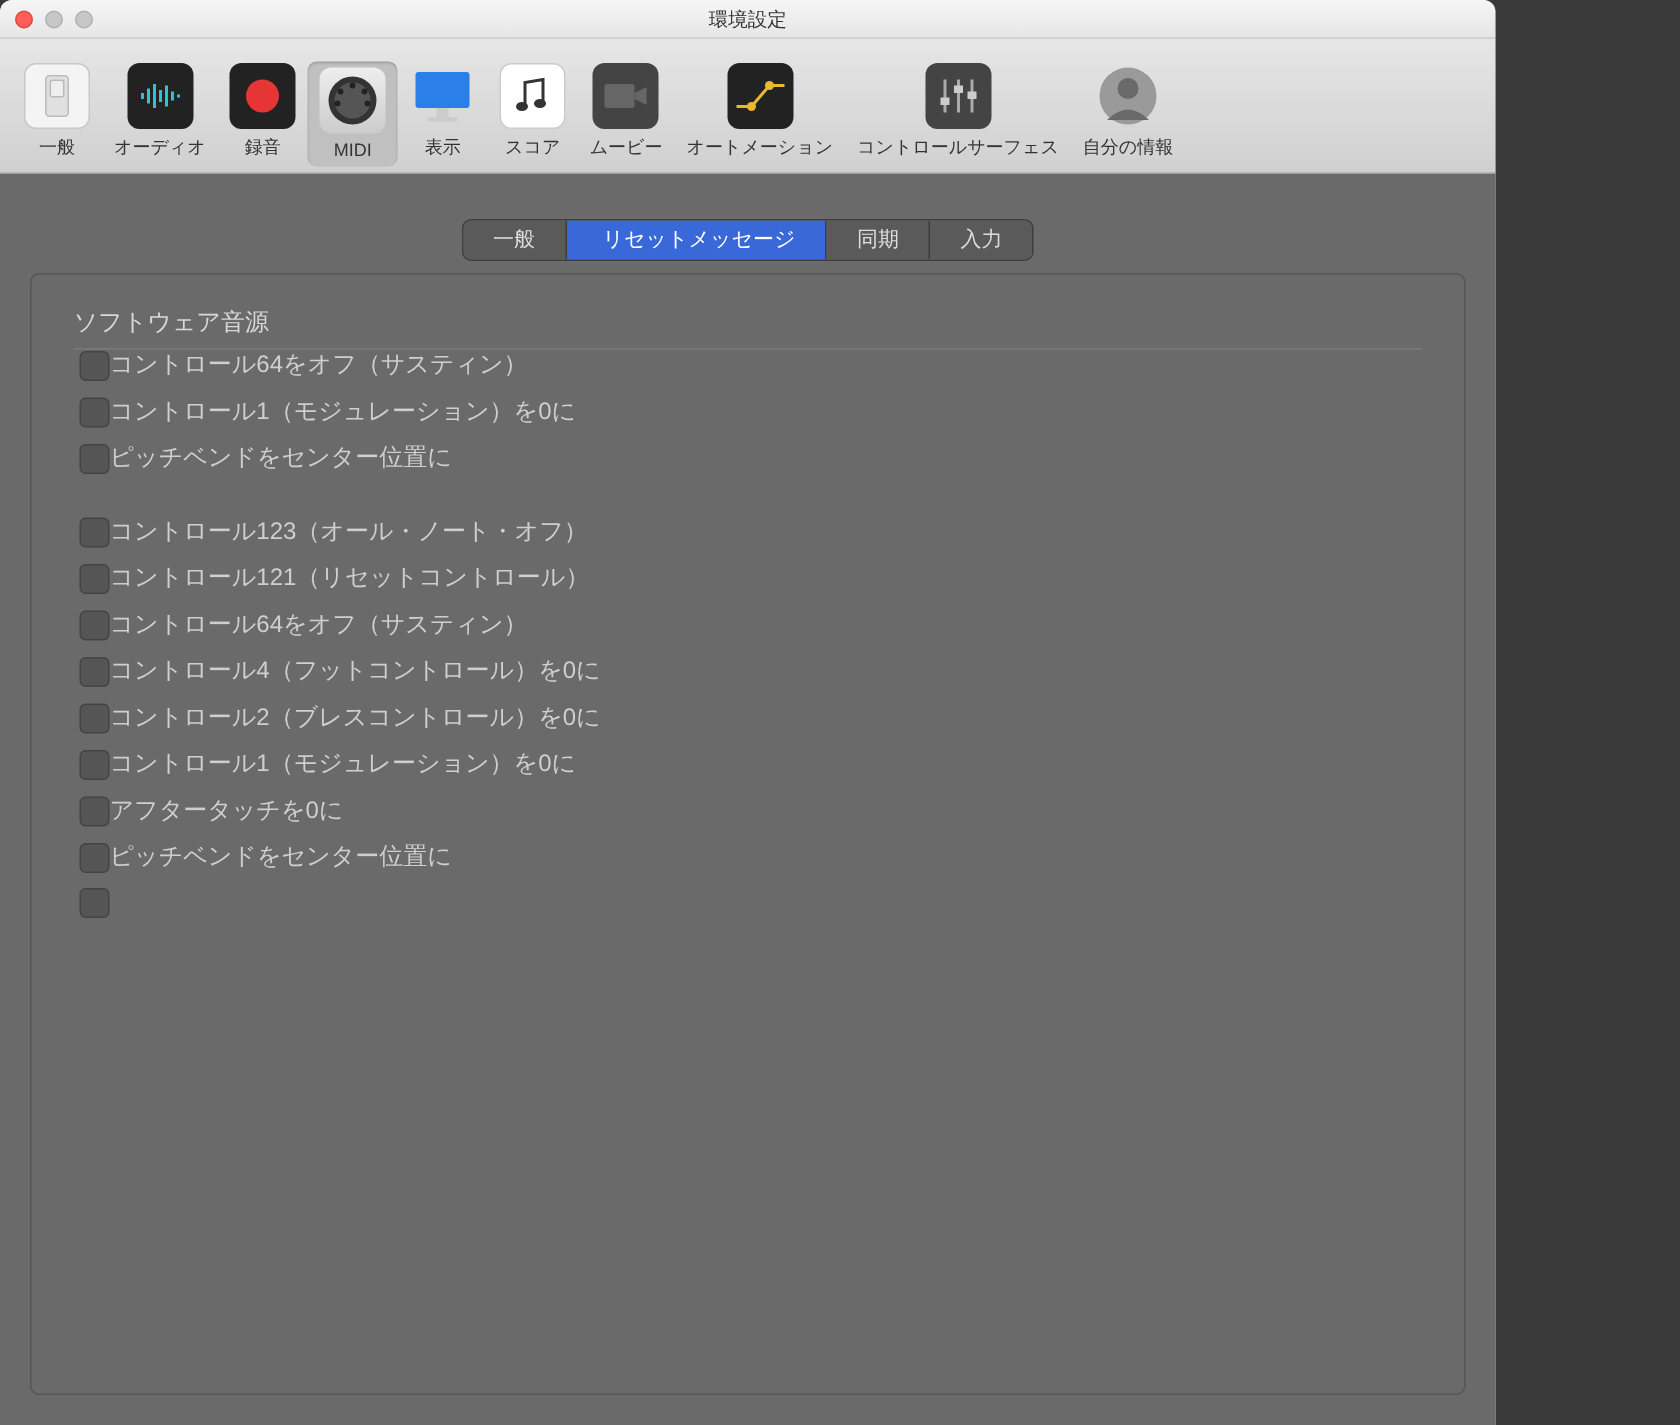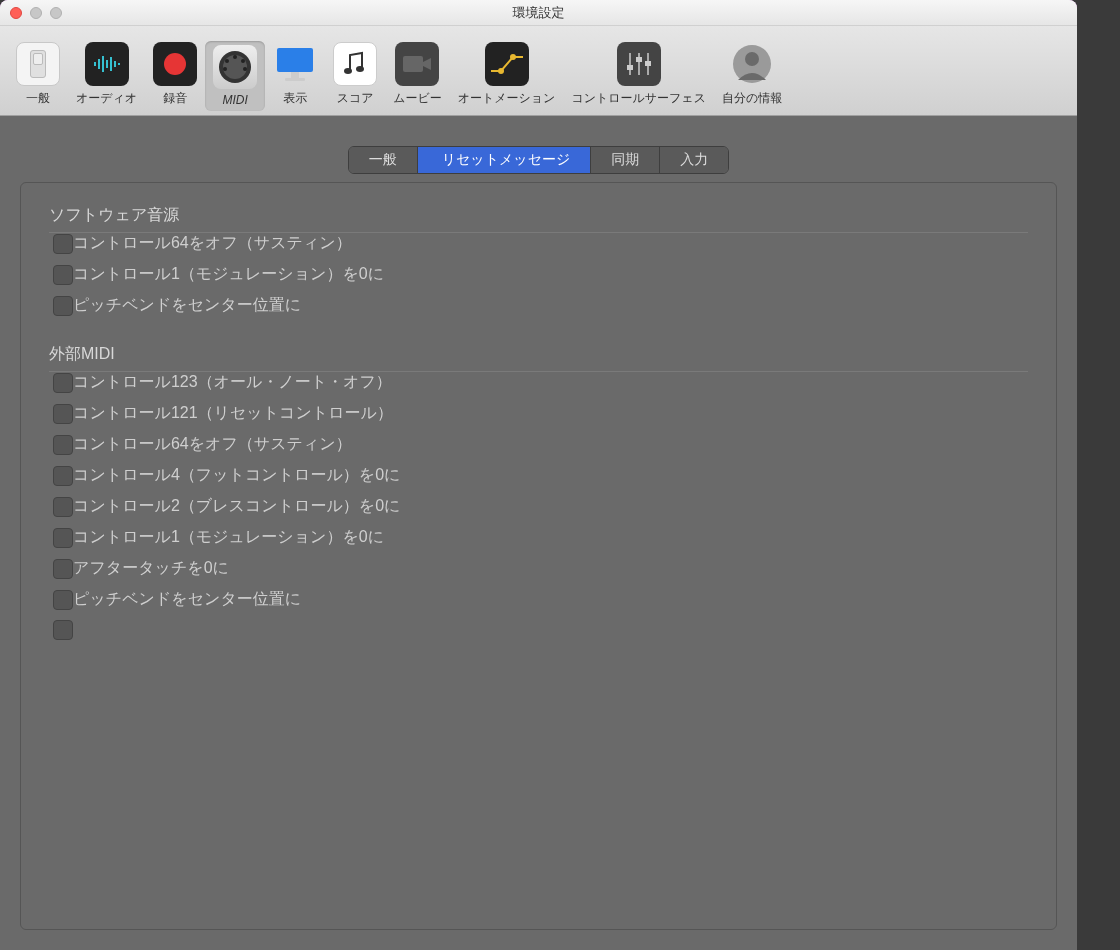--- a/index.html
+++ b/index.html
@@ -4,21 +4,21 @@
   <style>
     * { box-sizing: border-box; margin: 0; padding: 0; }
     body {
       font-family: -apple-system, "Hiragino Kaku Gothic ProN", "Hiragino Sans", sans-serif;
       background: #3a3a3a;
       width: 1120px;
       height: 950px;
       overflow: hidden;
     }
     .window {
-      width: 1077px;
+      width: 997px;
       height: 950px;
       background: #f0abfc;
       display: flex;
       flex-direction: column;
       border-radius: 8px 8px 0 0;
       overflow: hidden;
       justify-content: space-between;
     }
     .titlebar {
       height: 26px;
@@ -64,21 +64,20 @@
       flex-direction: column;
       align-items: center;
       padding: 4px 8px;
       border-radius: 6px;
       min-width: 60px;
       cursor: pointer;
     }
     .toolbar-item.active {
       background: #c0c0c0;
       box-shadow: inset 0 1px 2px rgba(0,0,0,0.2);
-      font-style: italic;
     }
     .toolbar-icon {
       width: 44px;
       height: 44px;
       border-radius: 8px;
       display: flex;
       align-items: center;
       justify-content: center;
       color: #fff;
       margin-bottom: 4px;
@@ -326,21 +325,20 @@
           <div class="checkbox"></div>
           <div class="checkbox-label">コントロール1（モジュレーション）を0に</div>
         </div>
         <div class="checkbox-row">
           <div class="checkbox"></div>
           <div class="checkbox-label">ピッチベンドをセンター位置に</div>
         </div>
       </div>
 
       <div class="section">
-        <div class="section-header">外部MIDI</div>
         <div class="checkbox-row">
           <div class="checkbox"></div>
           <div class="checkbox-label">コントロール123（オール・ノート・オフ）</div>
         </div>
         <div class="checkbox-row">
           <div class="checkbox"></div>
           <div class="checkbox-label">コントロール121（リセットコントロール）</div>
         </div>
         <div class="checkbox-row">
           <div class="checkbox"></div>

